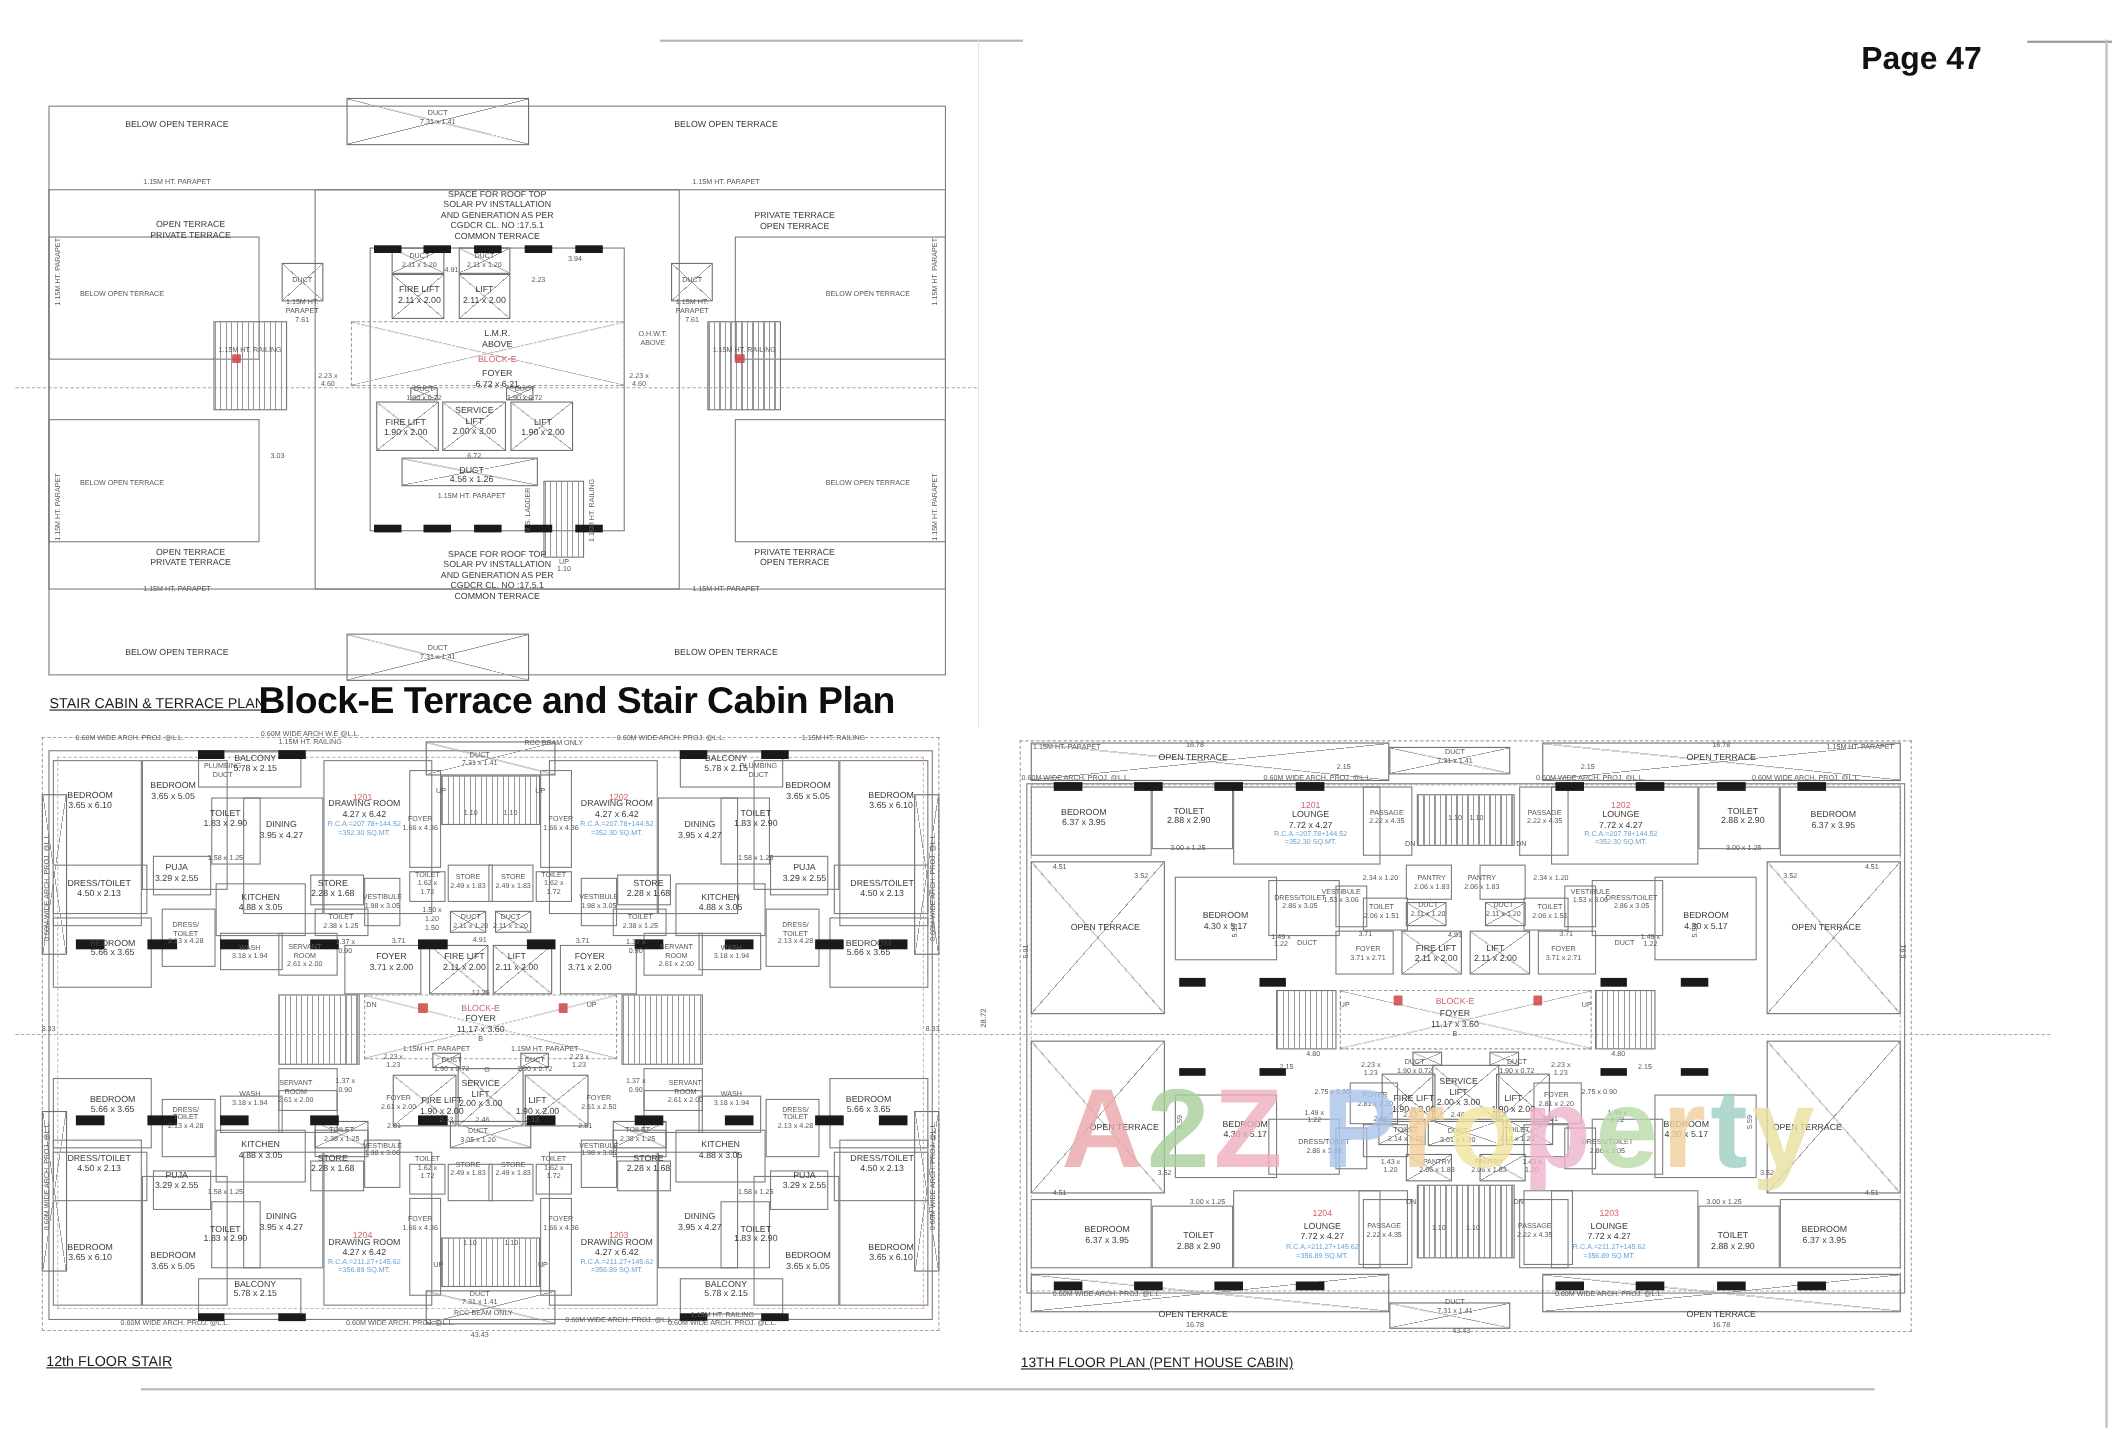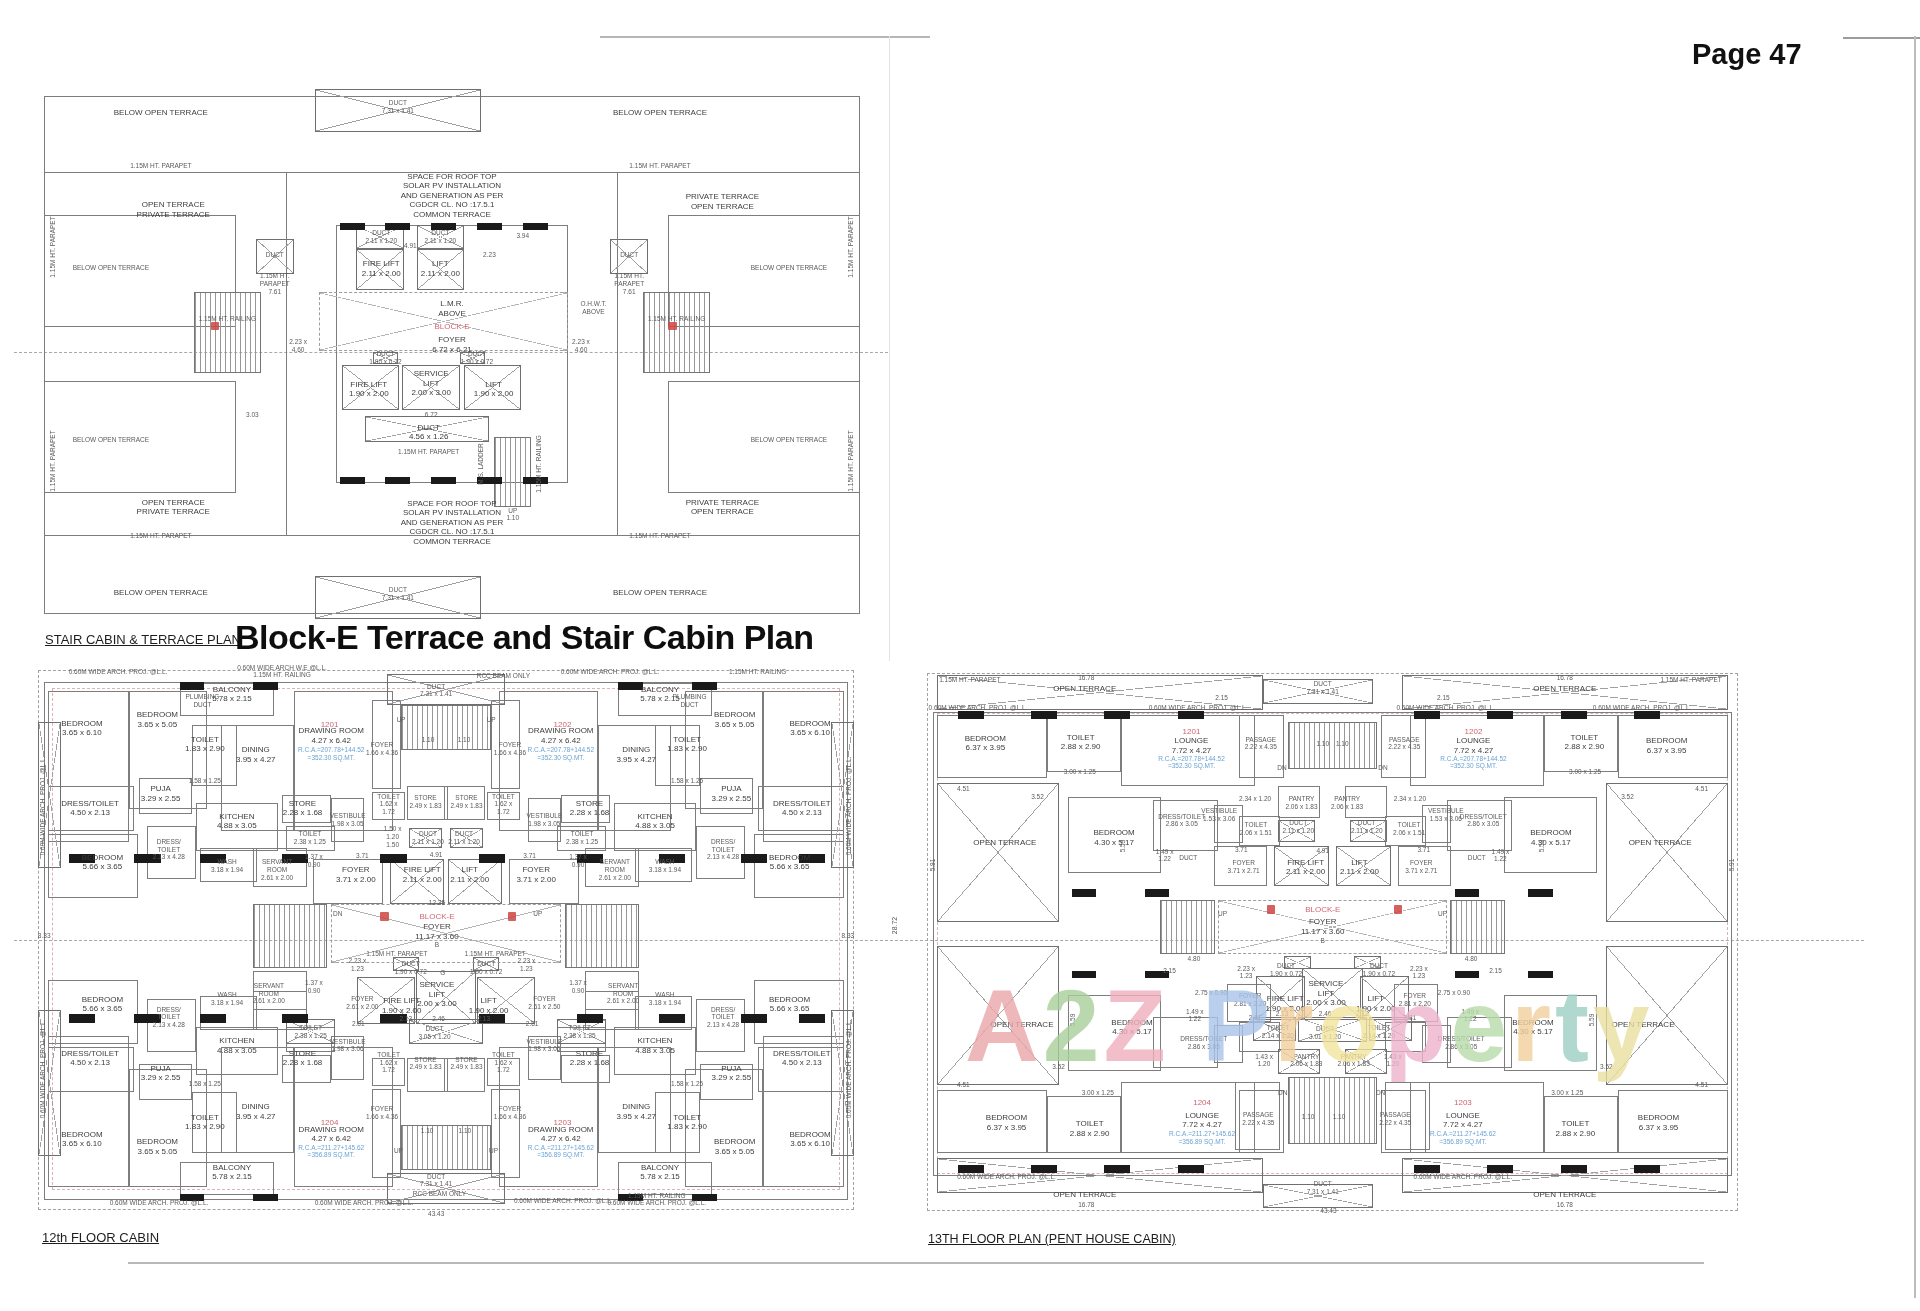--- a/index.html
+++ b/index.html
@@ -1594,17 +1594,17 @@
       <div class="lbl t" style="left: 10%; top: 93%;">
         <div>0.60M WIDE ARCH. PROJ. @L.L.</div>
       </div>
       <div class="lbl t" style="left: 66%; top: 93%;">
         <div>0.60M WIDE ARCH. PROJ. @L.L.</div>
       </div>
     </div>
 
   <div class="cap-small" style="left:45px;top:632px;">STAIR CABIN &amp; TERRACE PLAN</div>
   <div class="cap-big" style="left:235px;top:618px;">Block-E Terrace and Stair Cabin Plan</div>
-  <div class="cap-small" style="left:42px;top:1230px;">12th FLOOR CABIN</div>
+  <div class="cap-small" style="left:42px;top:1230px;">12th FLOOR STAIR</div>
   <div class="cap-small" style="left:928px;top:1232px;font-size:12.5px;">13TH FLOOR PLAN (PENT HOUSE CABIN)</div>
 
   <div class="wm-brand" id="wm-brand"><span style="color: rgb(235, 167, 171);">A</span><span style="color: rgb(168, 207, 155);">2</span><span style="color: rgb(239, 174, 189);">Z</span><span style="color: rgb(255, 255, 255);"> </span><span style="color: rgb(169, 195, 234);">P</span><span style="color: rgb(242, 207, 157);">r</span><span style="color: rgb(242, 228, 157);">o</span><span style="color: rgb(238, 179, 204);">p</span><span style="color: rgb(185, 220, 171);">e</span><span style="color: rgb(242, 207, 157);">r</span><span style="color: rgb(158, 207, 196);">t</span><span style="color: rgb(233, 223, 159);">y</span></div>
 </div>
 
 </body></html>

